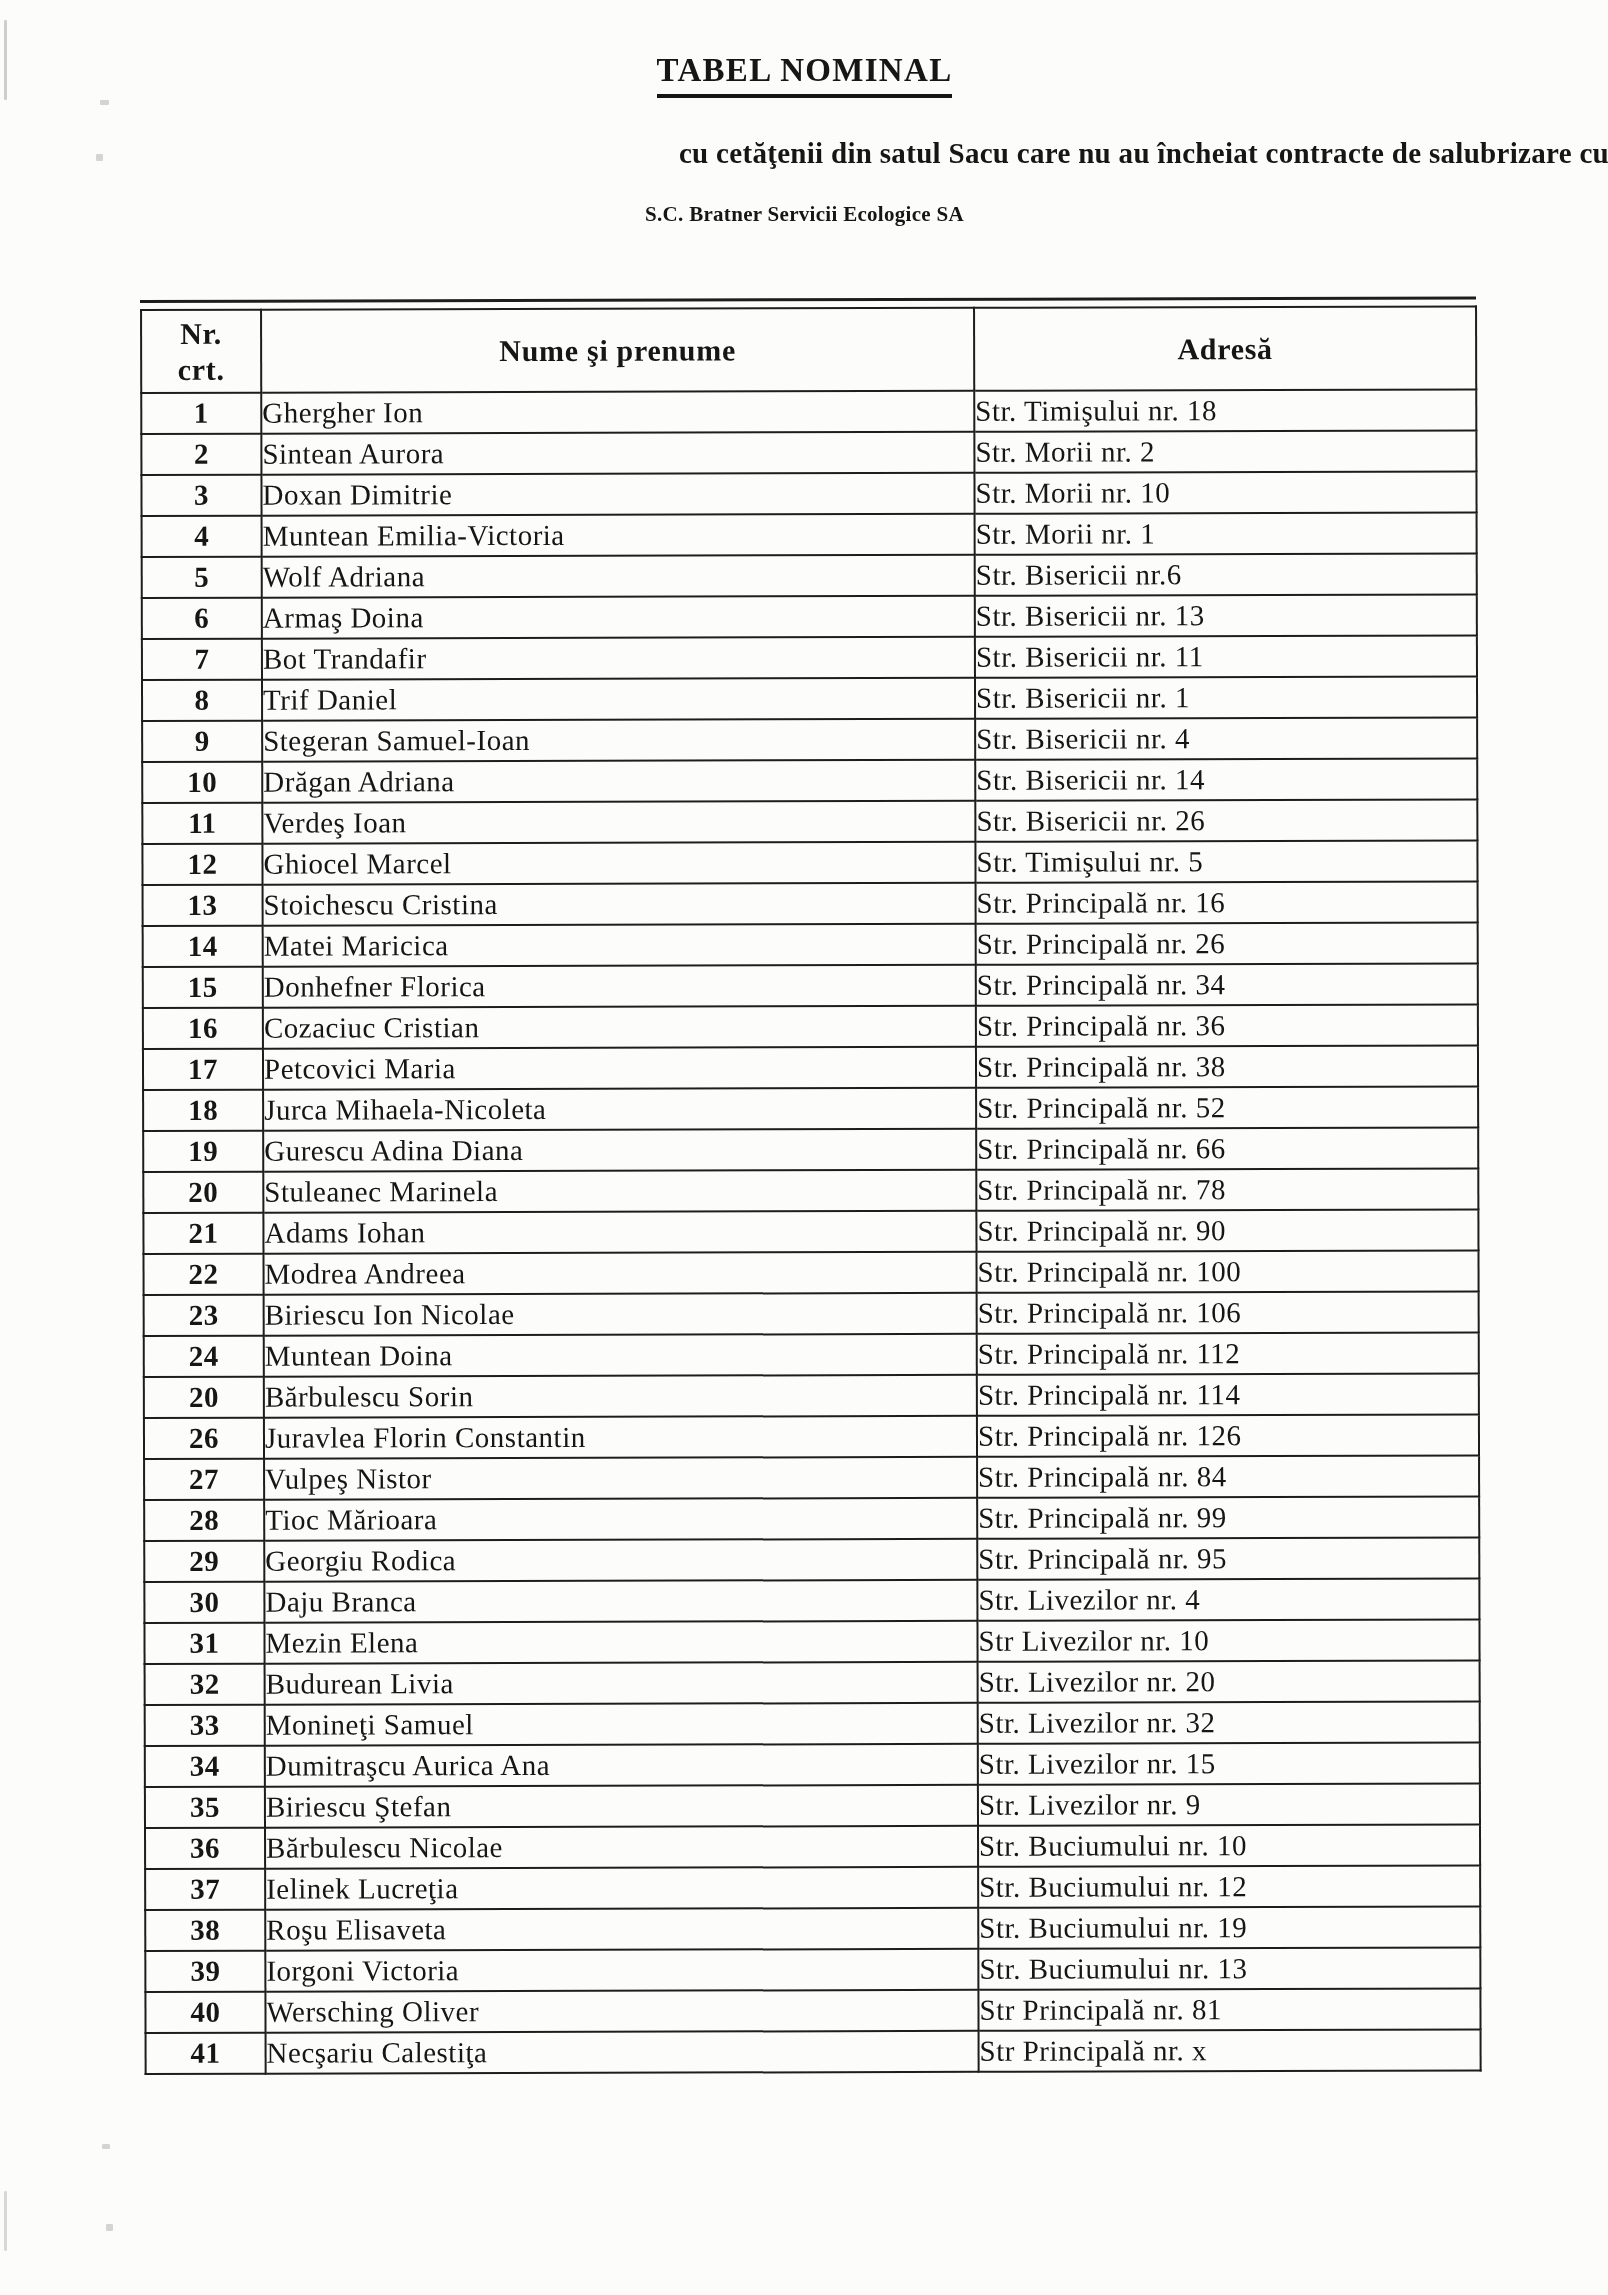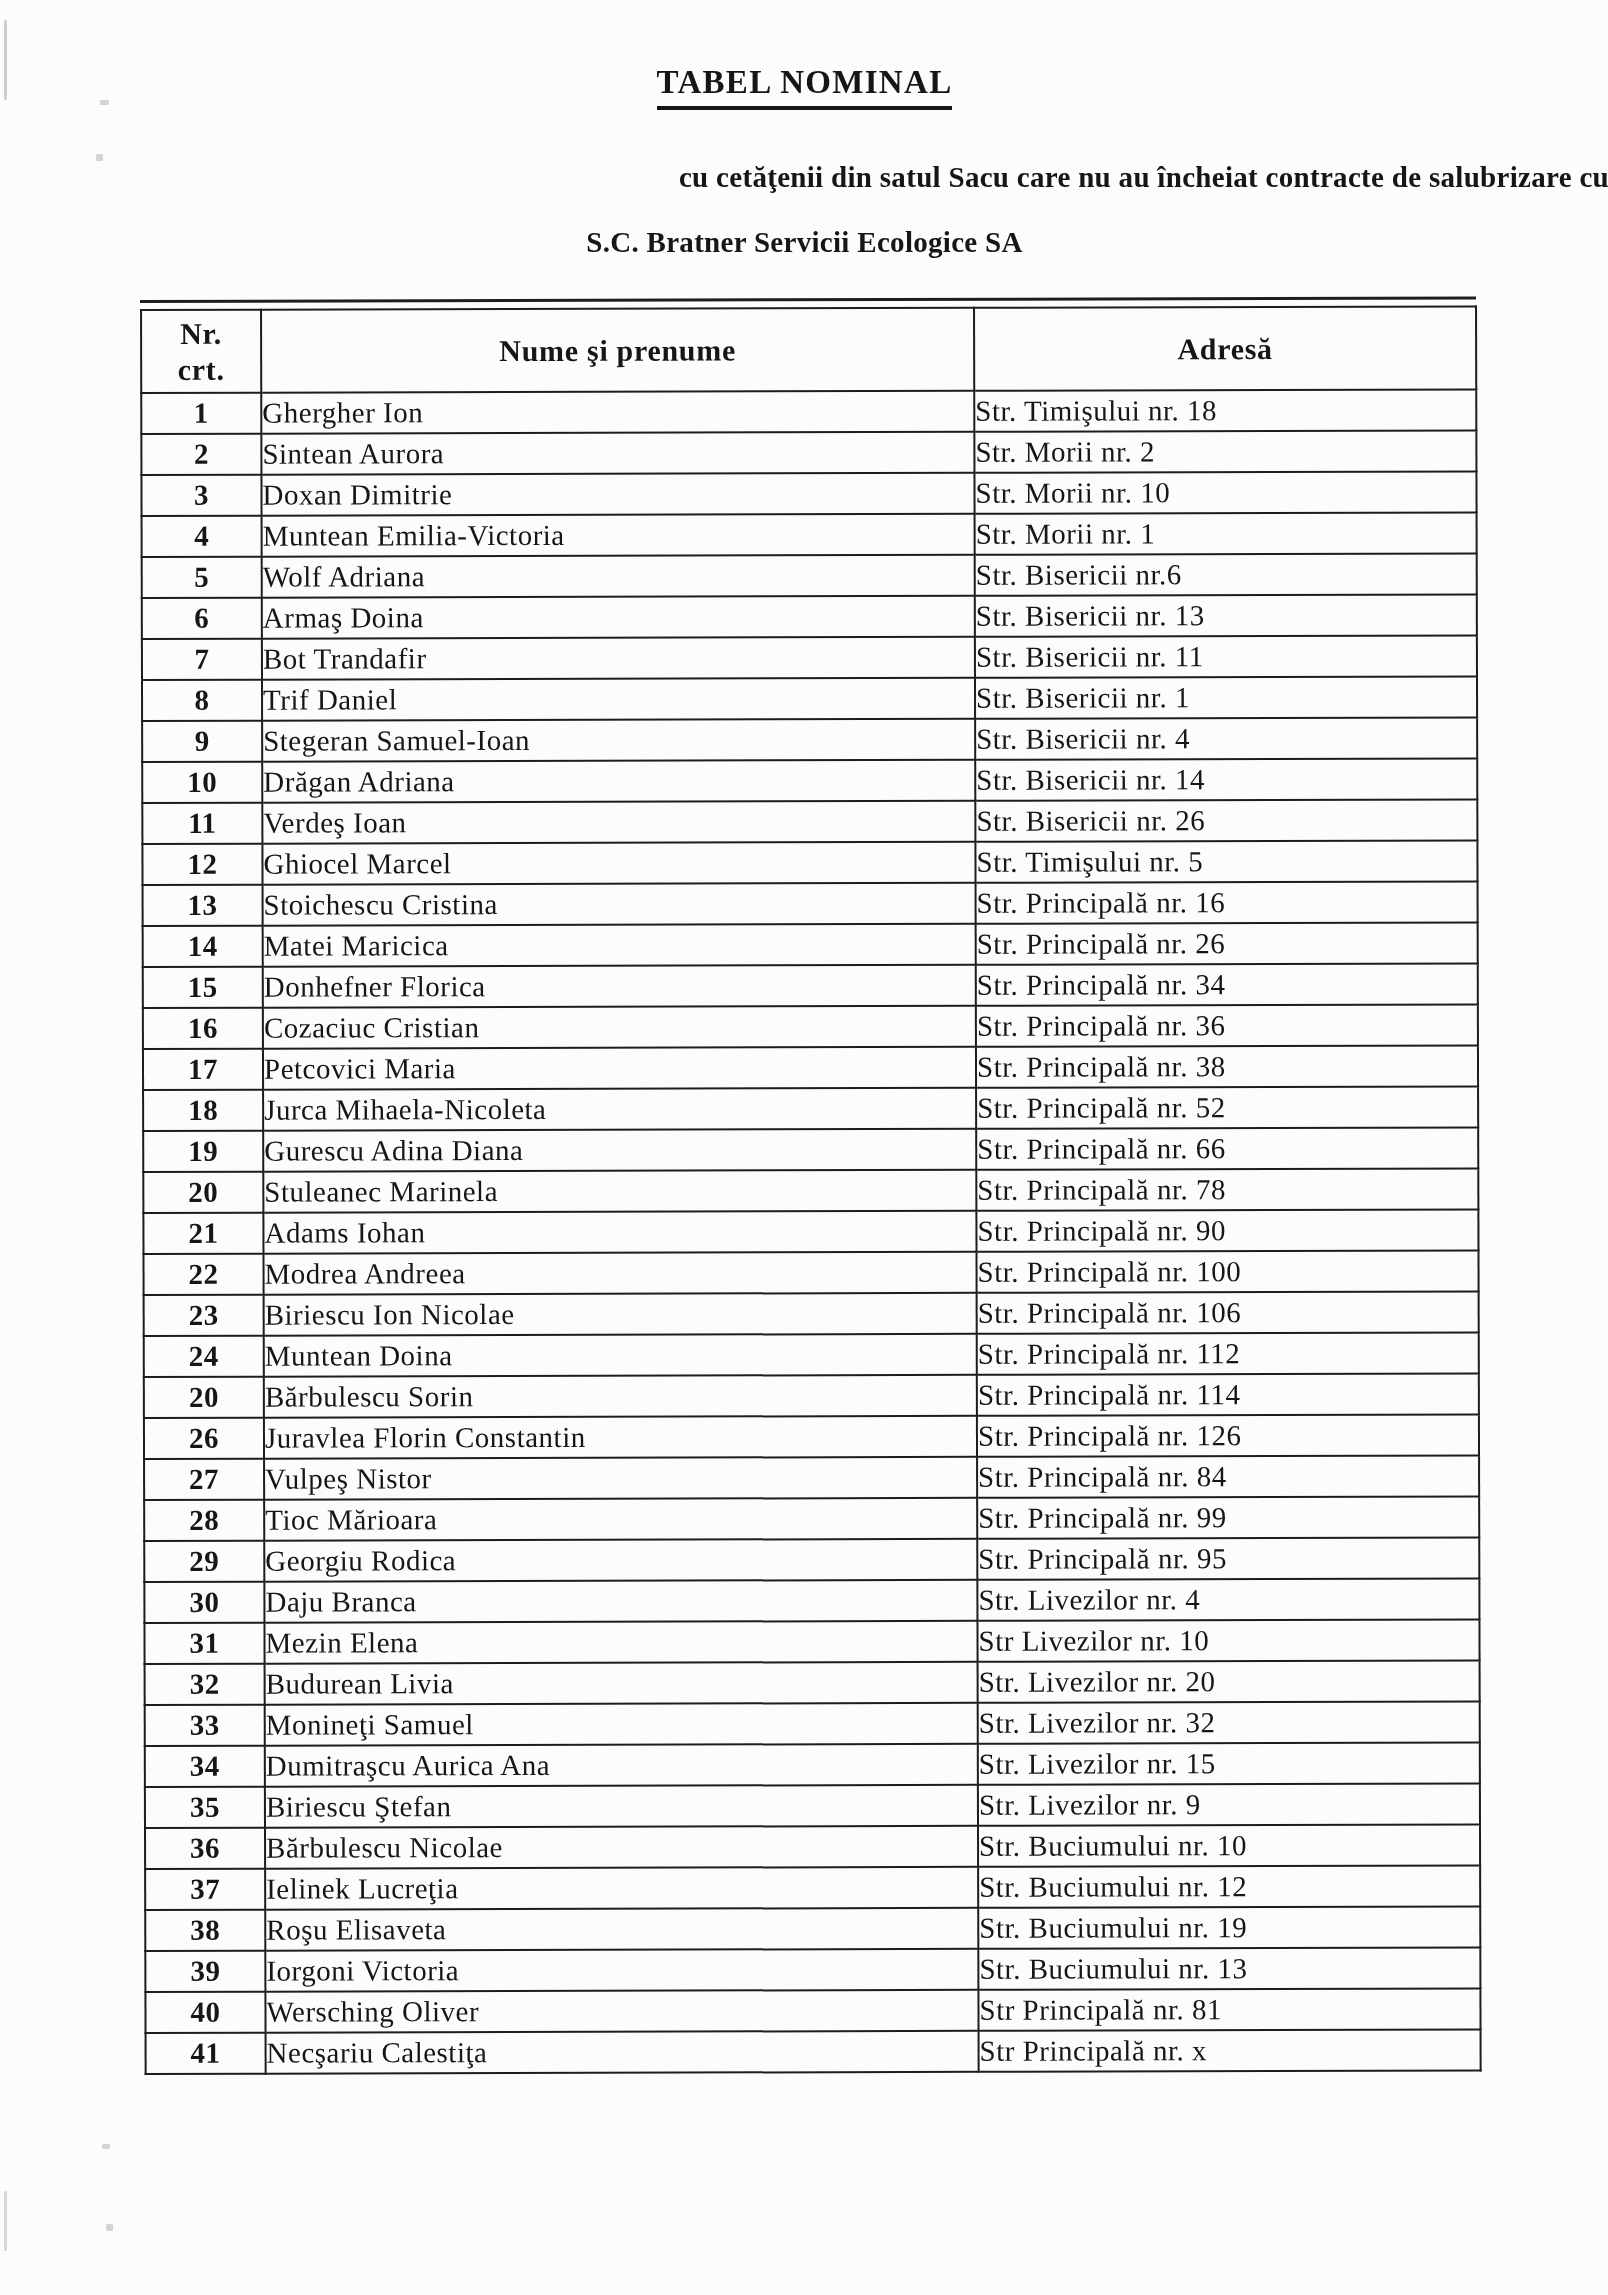--- a/index.html
+++ b/index.html
@@ -24,32 +24,32 @@
     width: 100%;
     text-align: center;
   }
   .doc-title {
     display: inline-block;
     font-size: 33px;
     font-weight: bold;
     letter-spacing: 1.3px;
     border-bottom: 4px solid #151515;
     padding-bottom: 4.7px;
-    margin: 16px;
+    margin: 4px;
   }
   .doc-subtitle1 {
     margin-top: 35px;
     font-size: 29px;
     font-weight: bold;
     letter-spacing: 0.3px;
     text-align: right;
   }
   .doc-subtitle2 {
     margin-top: 32px;
-    font-size: 29px;
+    font-size: 21px;
     font-weight: bold;
     letter-spacing: 0.3px;
   }
 
   
   .table-wrap {
     position: absolute;
     left: 140px;
     top: 300px;
     width: 1336px;

